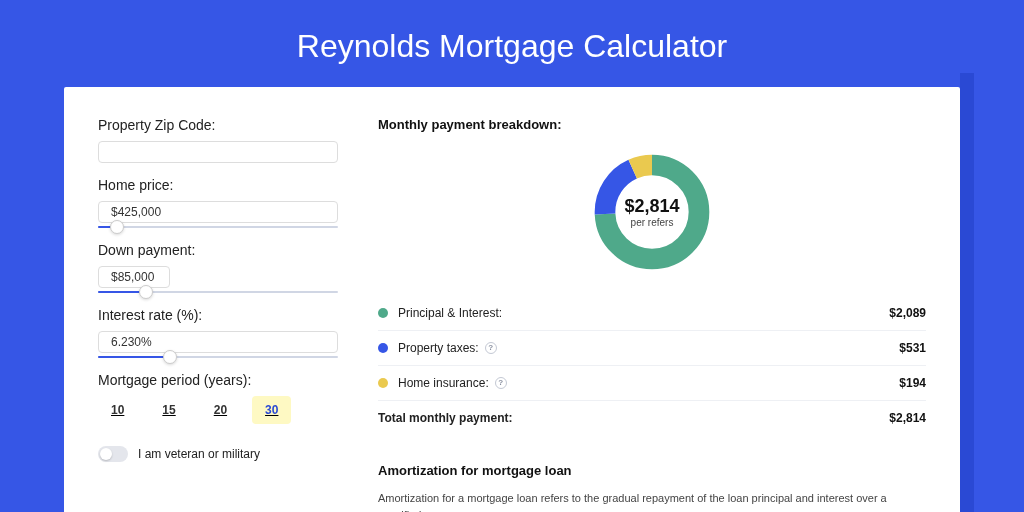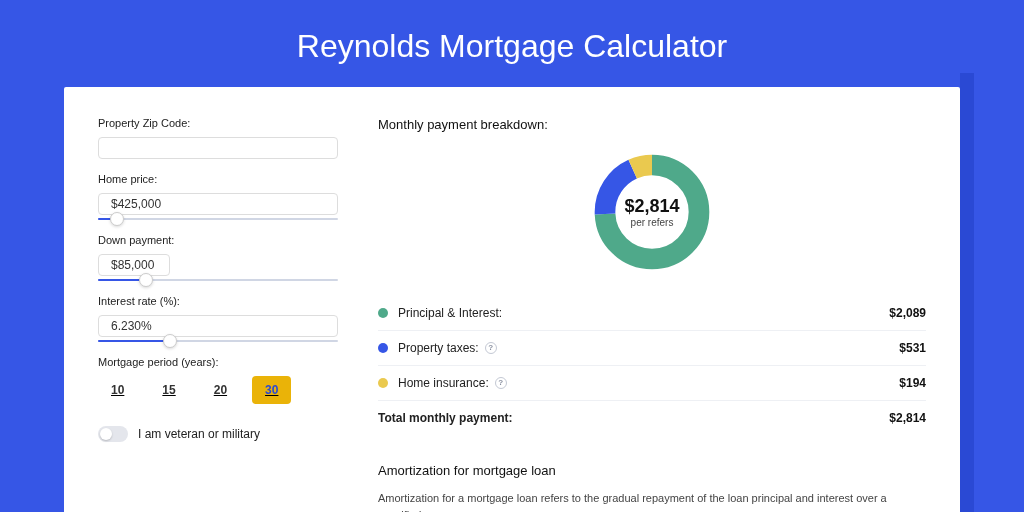--- a/index.html
+++ b/index.html
@@ -31,21 +31,21 @@
     width: 14px;
     height: 100%;
     background: #2a49d4;
     z-index: -1;
   }
 
   .left-col { width: 240px; flex: 0 0 240px; }
   .right-col { flex: 1; }
 
   .field-label {
-    font-size: 11px;
+    font-size: 14px;
     color: #222;
     margin-bottom: 8px;
     margin-top: 14px;
   }
   .left-col .field-label:first-child { margin-top: 0; }
 
   .input {
     width: 100%;
     height: 22px;
     border: 1px solid #ddd;
@@ -90,42 +90,42 @@
     padding: 6px 12px;
     font-size: 12px;
     font-weight: 600;
     border: 1px solid transparent;
     border-radius: 4px;
     background: transparent;
     color: #333;
     cursor: pointer;
   }
   .period-btn.active {
-    background: #eab308;
+    background: #fef9c3;
     color: #2a49d4;
   }
 
   .toggle-row { display: flex; align-items: center; gap: 10px; margin-top: 22px; }
   .toggle {
     width: 30px; height: 16px;
     background: #e4e6ec;
     border-radius: 10px;
     position: relative;
   }
   .toggle-knob {
     position: absolute;
     left: 2px; top: 2px;
     width: 12px; height: 12px;
     background: #fff;
     border-radius: 50%;
     box-shadow: 0 1px 2px rgba(0,0,0,0.2);
   }
   .toggle-label { font-size: 12px; color: #222; }
 
-  .section-title { font-size: 13px; font-weight: 400; color: #111; margin-bottom: 12px; }
+  .section-title { font-size: 13px; font-weight: 700; color: #111; margin-bottom: 12px; }
 
   .donut-wrap { display: flex; justify-content: center; padding: 6px 0 8px; }
   .donut { position: relative; width: 124px; height: 124px; }
   .donut svg { width: 124px; height: 124px; transform: rotate(-90deg); }
   .donut-center {
     position: absolute; inset: 0;
     display: flex; flex-direction: column;
     align-items: center; justify-content: center;
   }
   .donut-amount { font-size: 18px; font-weight: 800; color: #111; }

